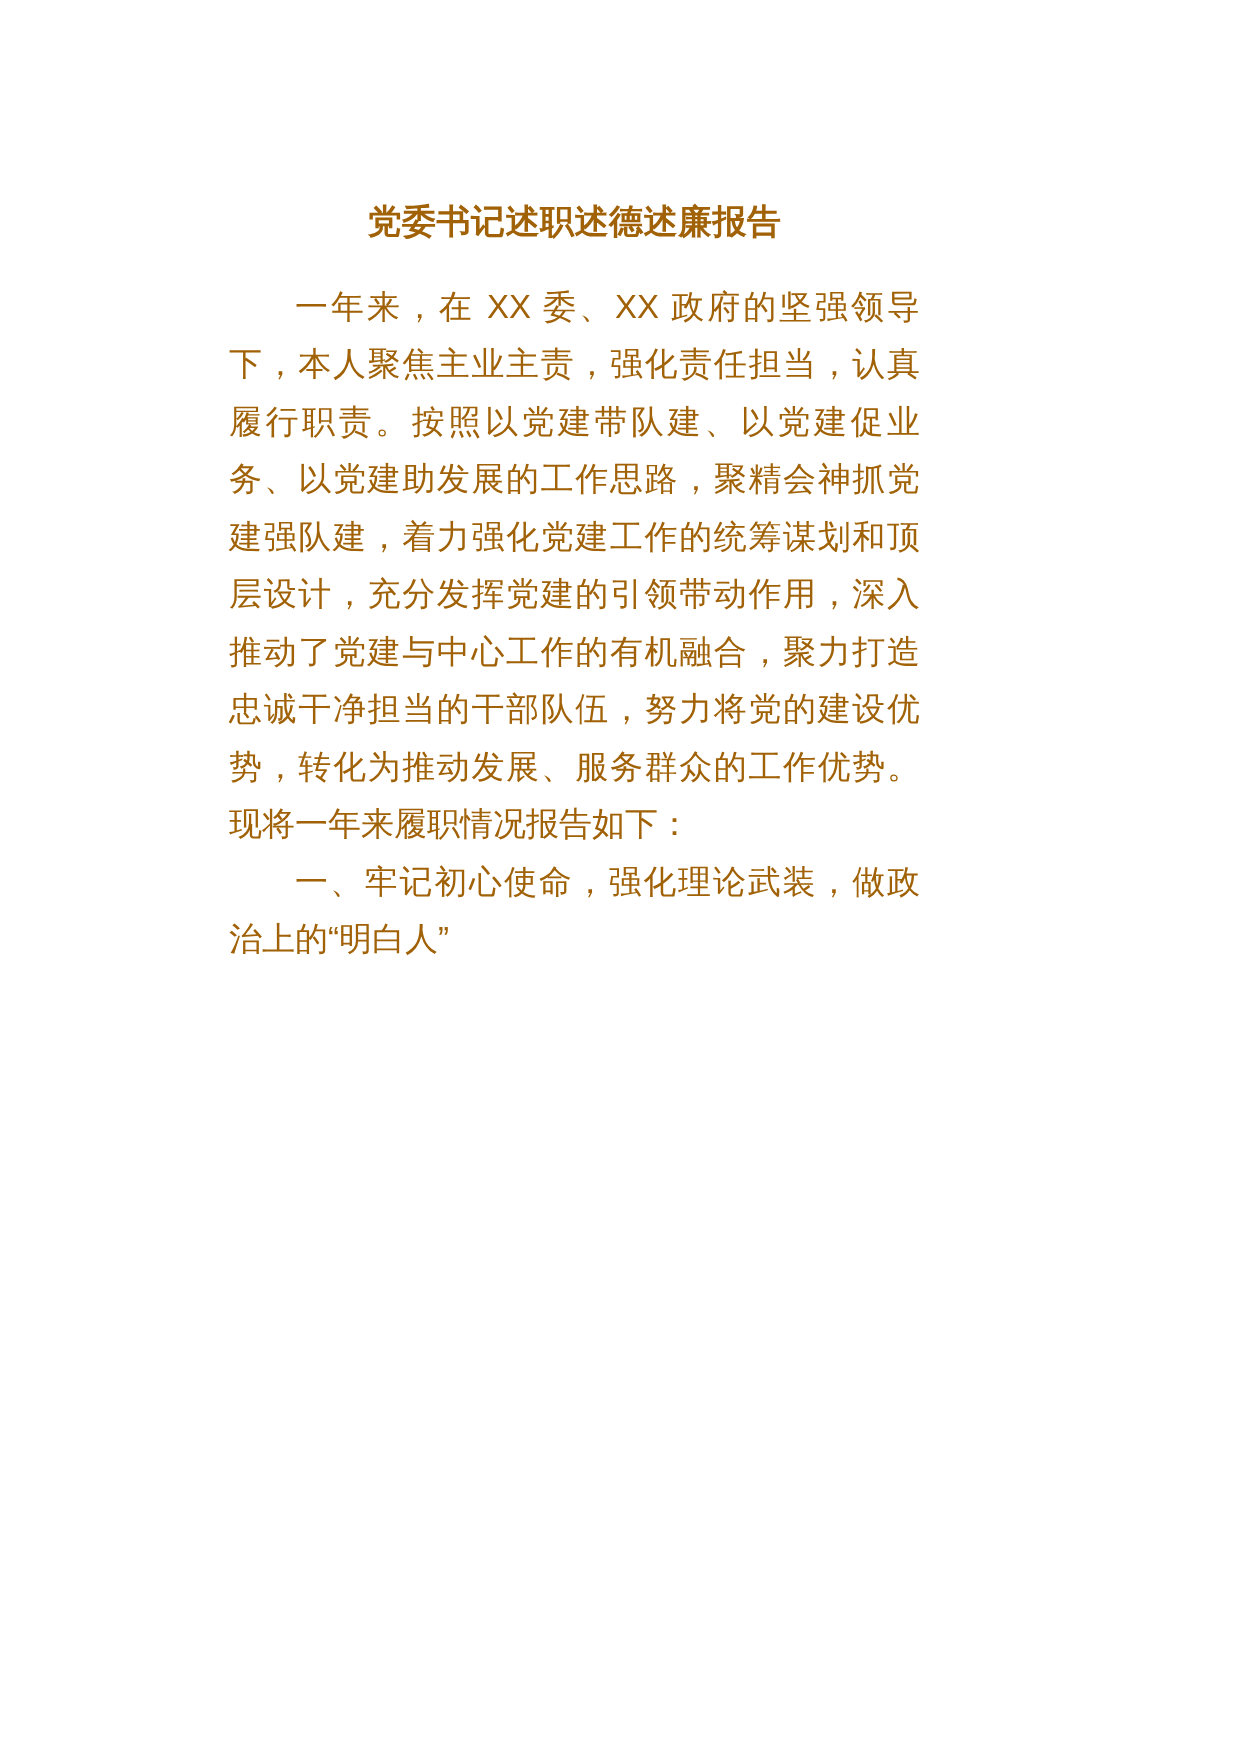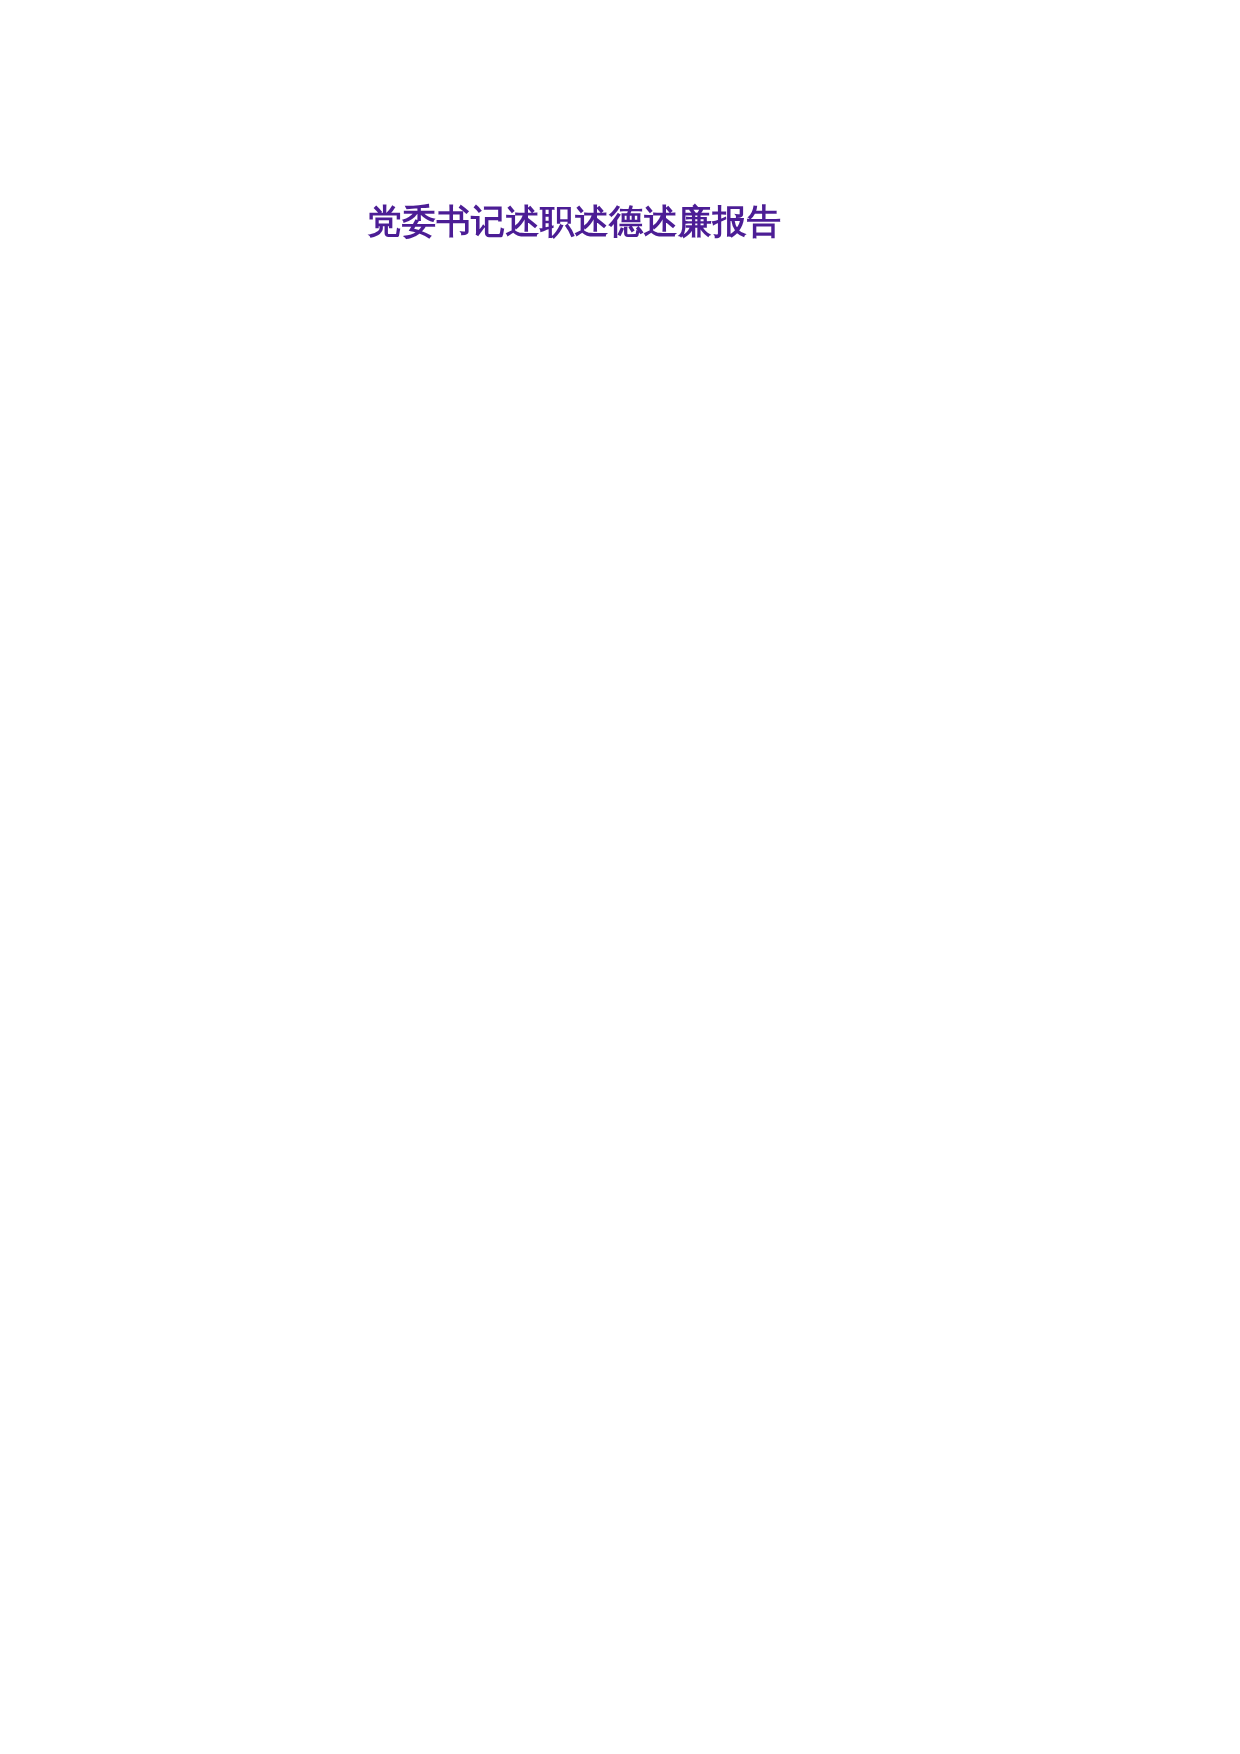--- a/index.html
+++ b/index.html
@@ -11,21 +11,21 @@
     position: relative;
     width: 1000px;
     height: 1754px;
     box-sizing: border-box;
     margin: 0 auto;
     background: #ffffff;
     padding: 193px 200px 0 109px;
     font-family: "Liberation Sans", sans-serif;
     font-size: 33px;
     line-height: 57.5px;
-    color: #4c1d95;
+    color: #a16207;
     overflow: hidden;
   }
   .doc-title {
     margin: 0 0 27px 0;
     font-size: 34px;
     font-weight: bold;
     text-align: center;
     line-height: 57.5px;
     letter-spacing: 0.5px;
   }
@@ -35,15 +35,17 @@
     text-align: justify;
     word-break: break-all;
   }
 </style>
 </head>
 <body>
 
 <div class="page">
   <h1 class="doc-title">党委书记述职述德述廉报告</h1>
 
+  <p class="body-para">一年来，在 XX 委、XX 政府的坚强领导下，本人聚焦主业主责，强化责任担当，认真履行职责。按照以党建带队建、以党建促业务、以党建助发展的工作思路，聚精会神抓党建强队建，着力强化党建工作的统筹谋划和顶层设计，充分发挥党建的引领带动作用，深入推动了党建与中心工作的有机融合，聚力打造忠诚干净担当的干部队伍，努力将党的建设优势，转化为推动发展、服务群众的工作优势。现将一年来履职情况报告如下：</p>
 
+  <p class="body-para">一、牢记初心使命，强化理论武装，做政治上的“明白人”</p>
 
 </div>
 
 </body></html>

